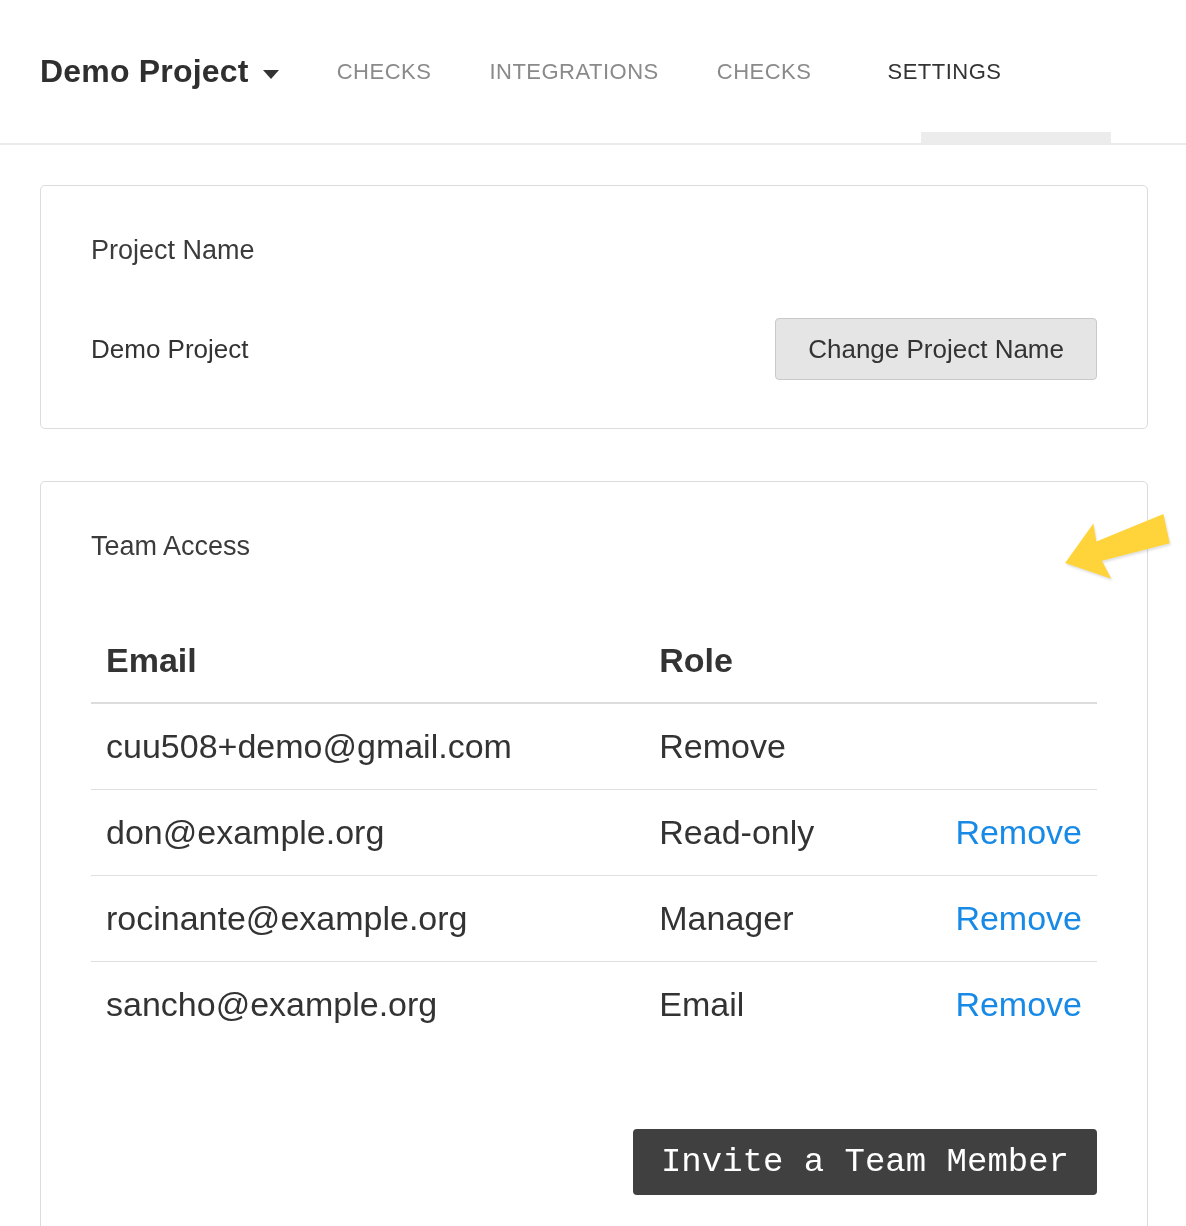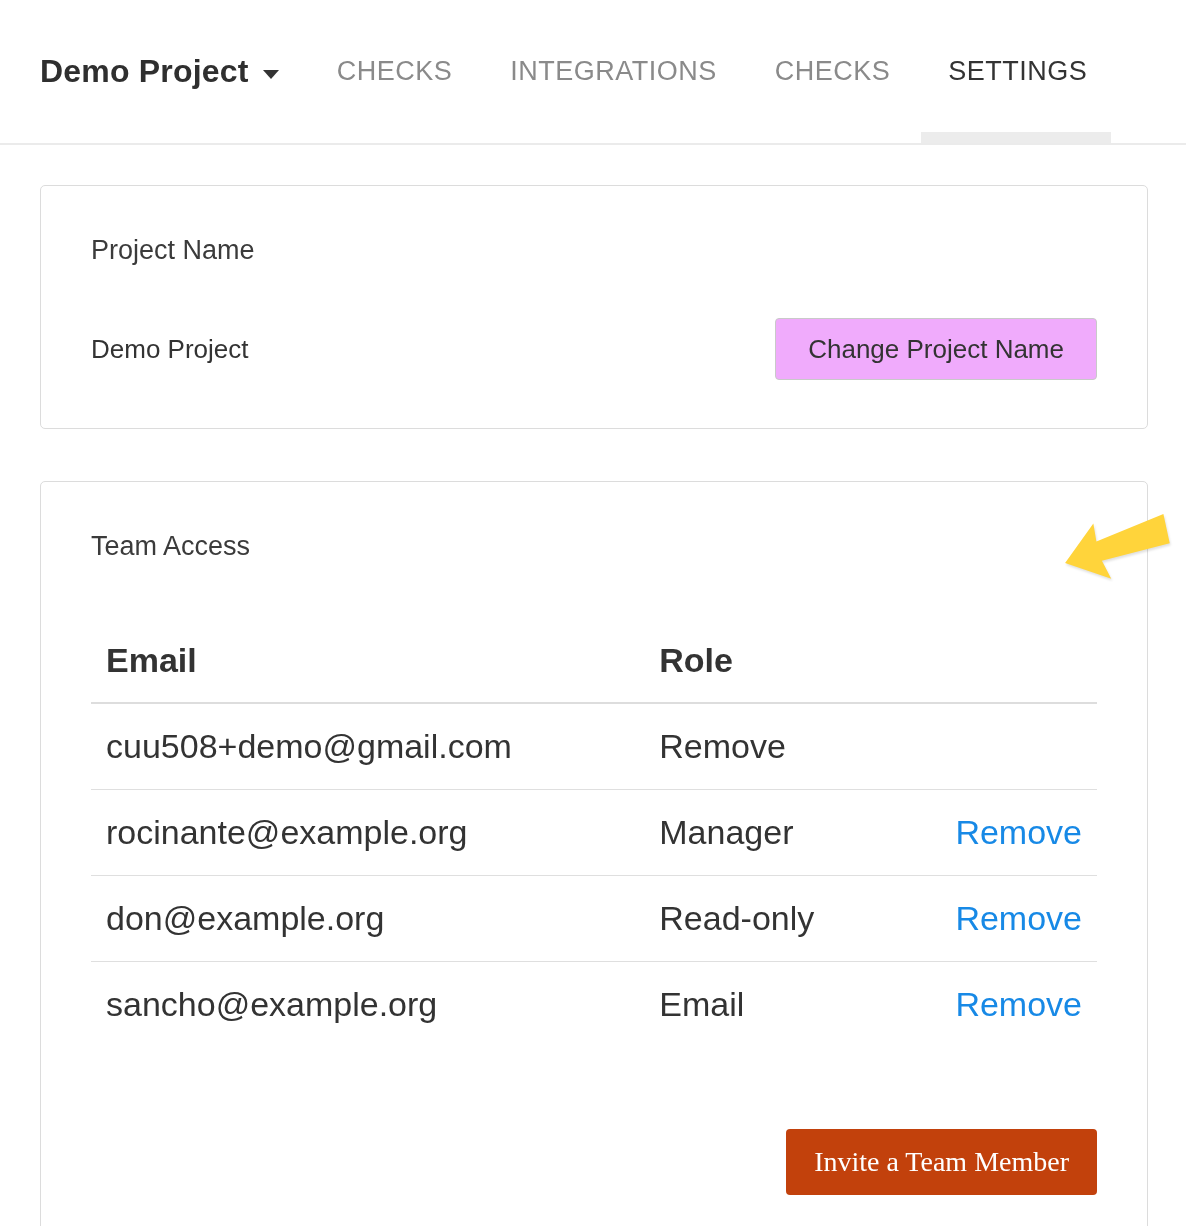--- a/index.html
+++ b/index.html
@@ -35,28 +35,28 @@
   .caret {
     width: 0; height: 0;
     margin-left: 14px;
     margin-top: 6px;
     border-left: 8px solid transparent;
     border-right: 8px solid transparent;
     border-top: 9px solid #333333;
   }
   .tabs { display: flex; margin-left: 58px; }
   .tab {
-    font-size: 27px;
+    font-size: 22px;
     color: #8a8a8a;
     text-decoration: none;
     margin-right: 58px;
     letter-spacing: 0.5px;
     cursor: pointer;
   }
-  .tab.active { color: #333333; }
+  .tab.active { color: #333333; margin-left: 18px; }
   .tab-indicator {
     position: absolute;
     left: 921px;
     bottom: 0;
     width: 190px;
     height: 11px;
     background: #ececec;
   }
 
   
@@ -82,21 +82,21 @@
     display: flex;
     justify-content: space-between;
     align-items: center;
     margin-top: 52px;
   }
   .current-name { font-size: 26px; color: #333333; }
   .btn-default {
     font-family: "Liberation Sans", sans-serif;
     font-size: 26px;
     color: #333333;
-    background: #f0abfc;
+    background: #e5e5e5;
     border: 1px solid #c9c9c9;
     border-radius: 4px;
     padding: 17px 32px;
     line-height: 26px;
     cursor: pointer;
   }
 
   
   .team-card .card-title { margin-bottom: 56px; }
   .highlight-arrow {
@@ -134,24 +134,24 @@
     color: #1789e6;
     text-decoration: none;
     cursor: pointer;
   }
   .invite-row {
     display: flex;
     justify-content: flex-end;
     margin-top: 82px;
   }
   .btn-invite {
-    font-family: Liberation Serif, serif;
-    font-size: 28px;
+    font-family: Liberation Mono, monospace;
+    font-size: 34px;
     color: #ffffff;
-    background: #c2410c;
+    background: #404040;
     border: none;
     border-radius: 4px;
     padding: 19px 28px;
     line-height: 28px;
     cursor: pointer;
   }
 </style>
 </head>
 <body>
 
@@ -196,34 +196,34 @@
           <th class="col-action"></th>
         </tr>
       </thead>
       <tbody>
         <tr>
           <td>cuu508+demo@gmail.com</td>
           <td>Remove</td>
           <td class="action"></td>
         </tr>
         <tr>
+          <td>don@example.org</td>
+          <td>Read-only</td>
+          <td class="action">
+            <a class="remove-link">Remove</a>
+          </td>
+        </tr>
+        <tr>
           <td>rocinante@example.org</td>
           <td>Manager</td>
           <td class="action">
             <a class="remove-link">Remove</a>
           </td>
         </tr>
         <tr>
-          <td>don@example.org</td>
-          <td>Read-only</td>
-          <td class="action">
-            <a class="remove-link">Remove</a>
-          </td>
-        </tr>
-        <tr>
           <td>sancho@example.org</td>
           <td>Email</td>
           <td class="action">
             <a class="remove-link">Remove</a>
           </td>
         </tr>
       </tbody>
     </table>
 
     <div class="invite-row">

